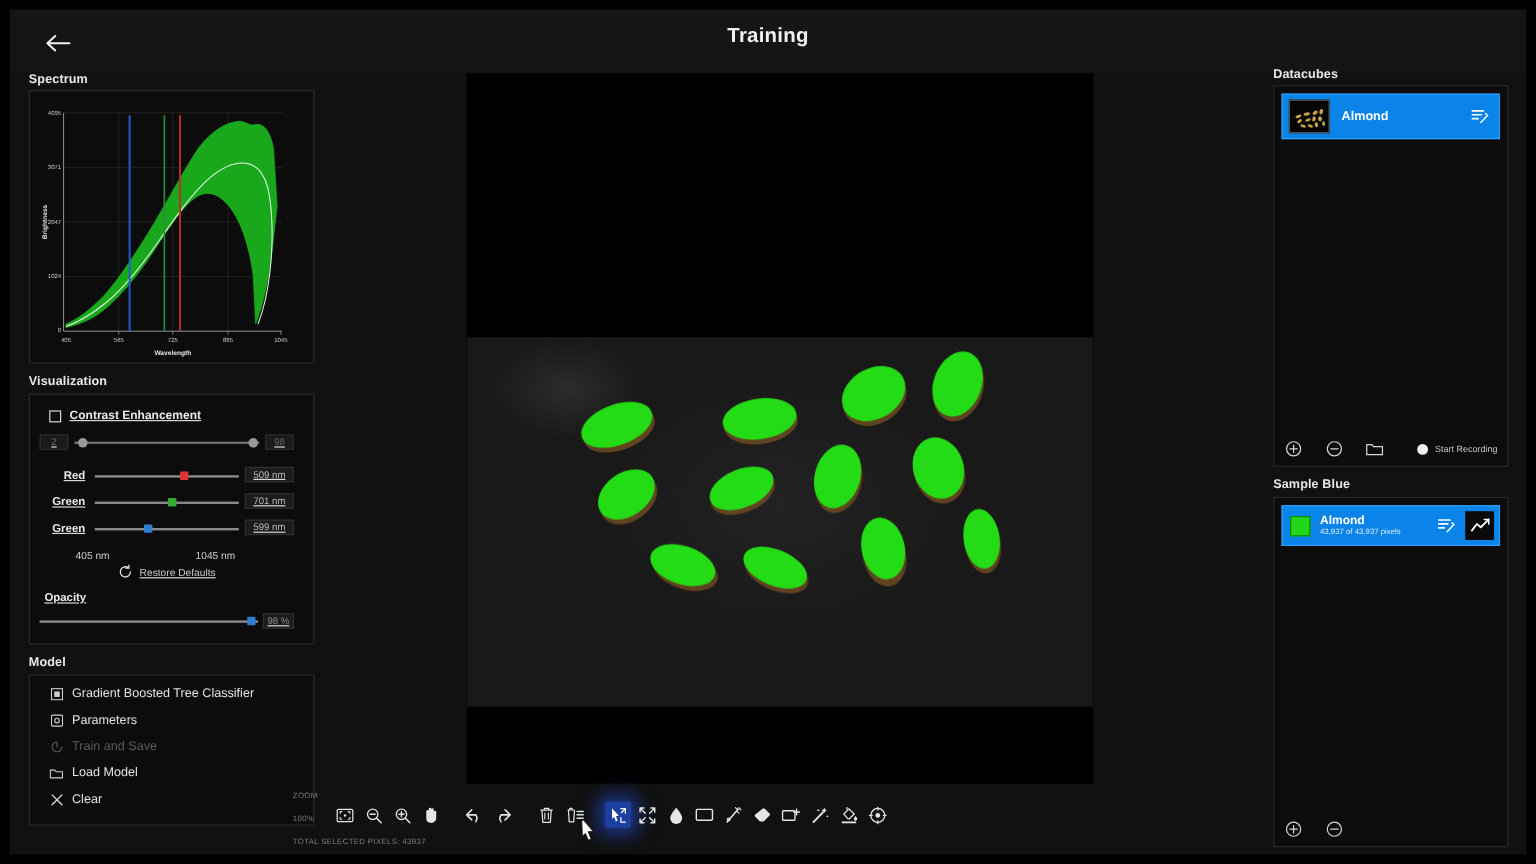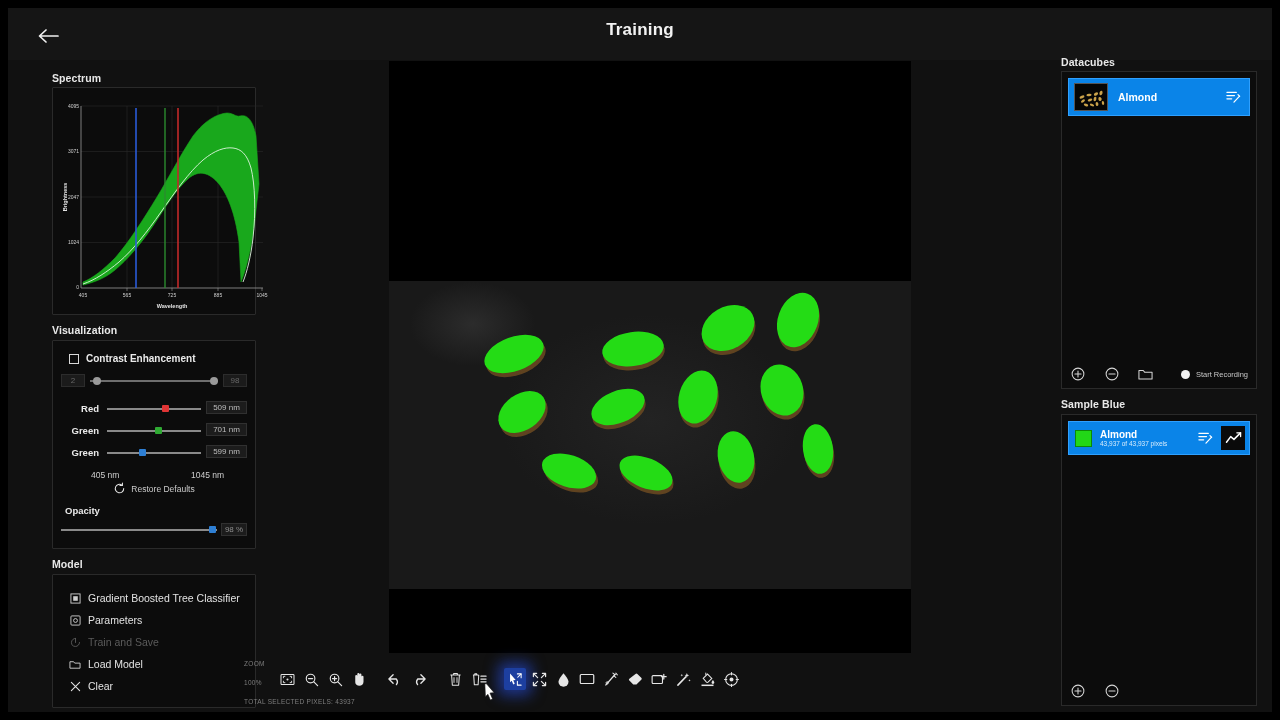--- a/index.html
+++ b/index.html
@@ -39,44 +39,43 @@
     position: absolute; left: 0; top: 12px; width: 100%;
     text-align: center;
     color: #f2f2f2;
     font-size: 17px;
     font-weight: bold;
     letter-spacing: .2px;
   }
 
   
   .left-panel {
-    position: absolute; left: 16px; top: 64px;
-    width: 204px; height: 610px;
+    position: absolute; left: 16px; top: 52px;
+    width: 238px; height: 610px;
     color: #d8d8d8;
-    margin-left: 28px;
   }
   .section-title {
     font-size: 10.5px;
     font-weight: bold;
     color: #e8e8e8;
     margin-bottom: 3px;
     letter-spacing: .1px;
   }
   .panel-box {
     background: #0c0c0c;
     border: 1px solid #2a2a2a;
     border-radius: 1px;
   }
 
   
   .spectrum-box { height: 228px; position: relative; padding: 4px; }
   .spectrum-svg { display:block; }
 
   
-  .viz-box { margin-top: 4px; padding: 10px 8px 12px 8px; }
+  .viz-box { margin-top: 4px; padding: 10px 16px 12px 8px; text-decoration: underline; }
   .checkrow { display: flex; align-items: center; gap: 7px; margin: 2px 0 10px 8px; }
   .checkbox {
     width: 10px; height: 10px;
     border: 1.4px solid #d8d8d8;
     background: transparent;
     cursor: pointer;
   }
   .checkrow label { font-size: 10px; color: #eaeaea; font-weight: bold; }
 
   .range-row { display: flex; align-items: center; gap: 5px; margin-bottom: 14px; }
@@ -143,21 +142,21 @@
     background: #2e7fd4; border-radius: 1px; cursor: pointer;
   }
   .opacity-val {
     width: 26px; height: 13px;
     background: #1c1c1c; border: 1px solid #303030;
     color: #8e8e8e; font-size: 8px;
     display: flex; align-items: center; justify-content: center;
   }
 
   
-  .model-box { margin-top: 4px; padding: 12px 6px 10px 6px; }
+  .model-box { margin-top: 4px; padding: 4px 6px 10px 6px; }
   .model-item {
     display: flex; align-items: center; gap: 7px;
     padding: 5px 4px 5px 10px;
     font-size: 10.5px; color: #e2e2e2;
     cursor: pointer;
   }
   .model-item.disabled { color: #5b5b5b; cursor: default; }
   .model-item .ic { width: 12px; height: 12px; display:flex; align-items:center; justify-content:center; }
 
   

